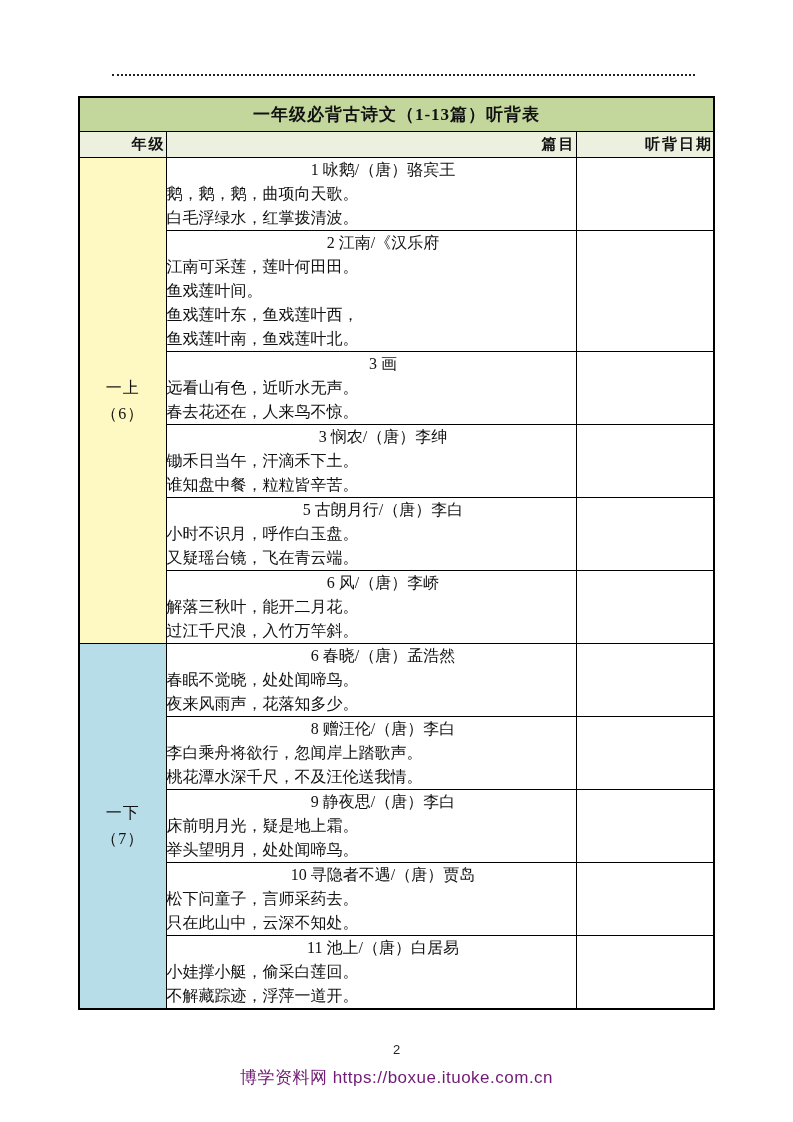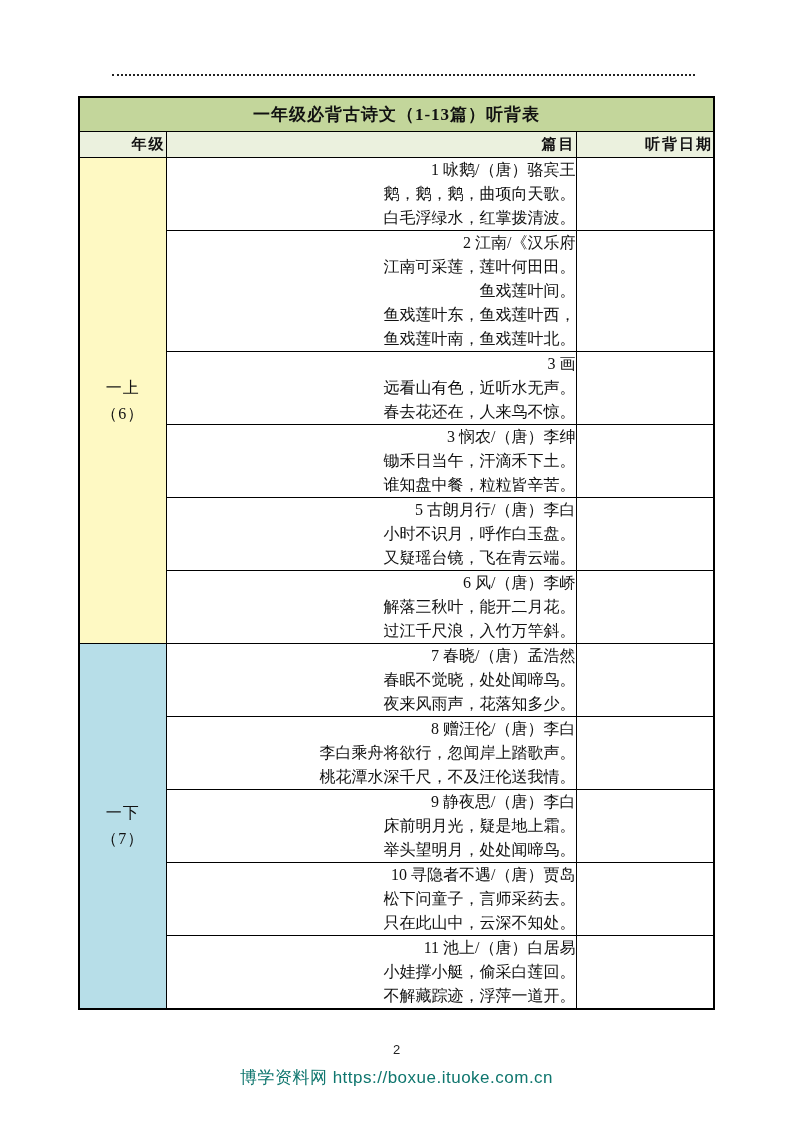--- a/index.html
+++ b/index.html
@@ -54,27 +54,27 @@
     text-align: center;
     font-size: 16px;
     line-height: 26px;
     letter-spacing: 1px;
   }
   .poem-cell {
     padding: 1px 0 2px 0;
     font-size: 16px;
   }
   .poem-title {
-    text-align: right;
+    text-align: center;
     padding-left: 24px;
     line-height: 24px;
     white-space: nowrap;
   }
   .poem-line {
-    text-align: right;
+    text-align: left;
     line-height: 24px;
     white-space: nowrap;
   }
   .date-cell { background: #ffffff; }
   .footer-page-number {
     position: absolute;
     top: 1042px;
     left: 0;
     width: 100%;
     text-align: center;
@@ -82,21 +82,21 @@
     color: #222222;
     font-family: "Liberation Sans", "DejaVu Sans", sans-serif;
   }
   .footer-site {
     position: absolute;
     top: 1066px;
     left: 0;
     width: 100%;
     text-align: center;
     font-size: 17px;
-    color: #0f766e;
+    color: #701a75;
     font-family: "Liberation Sans", "DejaVu Sans", sans-serif;
     letter-spacing: 0.5px;
   }
 </style>
 </head>
 <body>
 
 <div class="page">
 
   <div class="header-dotted-rule"></div>
@@ -171,21 +171,21 @@
             <div class="poem-line">过江千尺浪，入竹万竿斜。</div>
           </td>
           <td class="date-cell"></td>
         </tr>
         <tr>
           <td class="grade-cell" rowspan="5" style="background-color: rgb(183, 222, 232);">
             <div>一下</div>
             <div>（7）</div>
           </td>
           <td class="poem-cell">
-            <div class="poem-title">7 春晓/（唐）孟浩然</div>
+            <div class="poem-title">6 春晓/（唐）孟浩然</div>
             <div class="poem-line">春眠不觉晓，处处闻啼鸟。</div>
             <div class="poem-line">夜来风雨声，花落知多少。</div>
           </td>
           <td class="date-cell"></td>
         </tr>
         <tr>
           <td class="poem-cell">
             <div class="poem-title">8 赠汪伦/（唐）李白</div>
             <div class="poem-line">李白乘舟将欲行，忽闻岸上踏歌声。</div>
             <div class="poem-line">桃花潭水深千尺，不及汪伦送我情。</div>

